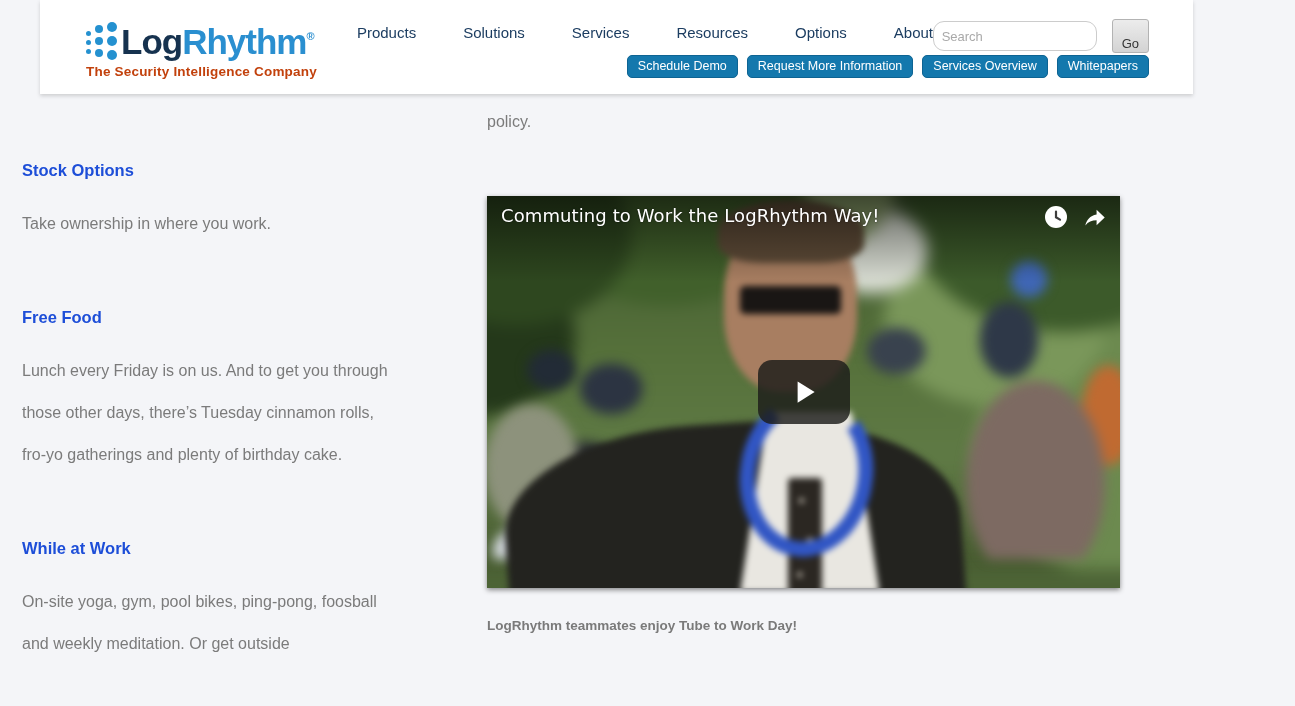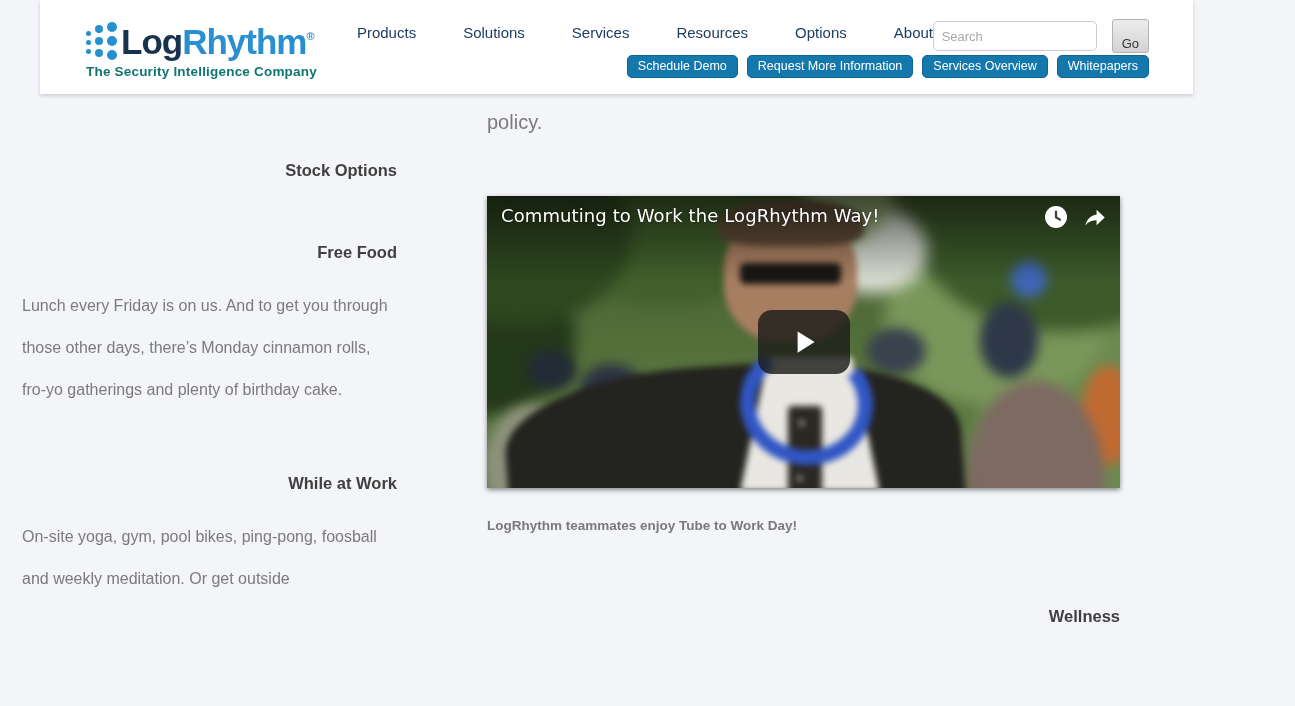--- a/index.html
+++ b/index.html
@@ -28,33 +28,33 @@
   .d4 { width:8px;  height:8px;  left:9px; top:3px; }
   .d5 { width:8px;  height:8px;  left:9px; top:15px;}
   .d6 { width:8px;  height:8px;  left:9px; top:27px;}
   .d7 { width:10px; height:10px; left:21px; top:0;  }
   .d8 { width:10px; height:10px; left:21px; top:14px;}
   .d9 { width:10px; height:10px; left:21px; top:28px;}
   .logo-text { font-size:35px; font-weight:bold; letter-spacing:-1px; line-height:40px; margin-left:3px; }
   .logo-dark  { color:#16324f; }
   .logo-light { color:#2a8fd0; }
   .logo-reg { font-size:11px; color:#2a8fd0; vertical-align:14px; font-weight:bold; }
-  .logo-tagline { font-size:13.5px; font-weight:bold; color:#0f766e; margin-top:2px; letter-spacing:.2px;text-align:center; }
+  .logo-tagline { font-size:13.5px; font-weight:bold; color:#c2410c; margin-top:2px; letter-spacing:.2px;text-align:center; }
 
   .top-nav {
     position:absolute; top:24px; right:260px;
     display:flex; gap:47px; align-items:center;
   }
   .top-nav span {
     font-size:15px; color:#1c3d61; font-weight:500; cursor:pointer; white-space:nowrap;
   }
 
   .search-wrap { position:absolute; top:19px; right:44px; display:flex; align-items:center; }
   .search-input {
-    width:164px; height:26px; border:1px solid #cccccc; border-radius:5px;
+    width:164px; height:26px; border:1px solid #cccccc; border-radius:11px;
     padding:14px 8px; font-size:13px; color:#555; outline:none;
     font-family:"Liberation Sans", sans-serif;
   }
   .search-input::placeholder { color:#a9a9a9; }
   .go-btn {
     margin-left:15px; height:26px; padding:16px 9px;
     background:linear-gradient(#ececec,#d3d3d3);
     border:1px solid #b3b3b3; border-radius:3px;
     font-size:13px; color:#333; cursor:pointer;
     font-family:"Liberation Sans", sans-serif;
@@ -65,31 +65,31 @@
     background:#1478ad; border:1px solid #0e6493; border-radius:5px;
     color:#ffffff; font-size:12.5px; padding:3px 10px 4px; cursor:pointer;
     white-space:nowrap; font-family:"Liberation Sans", sans-serif;
   }
 
   
   .left-col  { position:absolute; left:22px;  top:94px; width:375px; }
   .right-col { position:absolute; left:487px; top:94px; width:633px; }
 
   .benefit h3, .section-heading {
-    font-size:16.5px; font-weight:bold; color:#404040; line-height:20px;text-align:right;
+    font-size:16.5px; font-weight:bold; color:#1d4ed8; line-height:20px;
   }
   .benefit h3 { margin-top:62px; }
   .benefit:first-child h3 { margin-top:66px; }
   .benefit p { margin-top:23px; font-size:16px; line-height:42px; color:#7b7b7b; }
 
-  .intro-tail { font-size:20px; line-height:42px; color:#7b7b7b; margin-top:7px; }
+  .intro-tail { font-size:16px; line-height:42px; color:#7b7b7b; margin-top:7px; }
 
   
   .video {
-    position:relative; margin-top:53px; width:633px; height:292px;
+    position:relative; margin-top:53px; width:633px; height:392px;
     background:#000; cursor:pointer;
     box-shadow:0 2px 5px rgba(0,0,0,.45);
   }
   .thumb { position:absolute; inset:0; overflow:hidden; background:#4d6436; }
   .t-trees {
     position:absolute; left:-25px; top:-25px; width:683px; height:398px;
     filter:blur(8px);
     background:
       radial-gradient(190px 150px at 8% 16%,  #2e471f 0 60%, transparent 61%),
       radial-gradient(230px 170px at 30% 8%,  #41602b 0 60%, transparent 61%),
@@ -213,24 +213,25 @@
     <button class="cta-btn">Schedule Demo</button>
     <button class="cta-btn">Request More Information</button>
     <button class="cta-btn">Services Overview</button>
     <button class="cta-btn">Whitepapers</button>
   </div>
 </div>
 
 <div class="left-col">
   <div class="benefit">
     <h3>Stock Options</h3>
+    <p>Take ownership in where you work.</p>
   </div>
   <div class="benefit">
     <h3>Free Food</h3>
-    <p>Lunch every Friday is on us. And to get you through those other days, there’s Monday cinnamon rolls, fro-yo gatherings and plenty of birthday cake.</p>
+    <p>Lunch every Friday is on us. And to get you through those other days, there’s Tuesday cinnamon rolls, fro-yo gatherings and plenty of birthday cake.</p>
   </div>
   <div class="benefit">
     <h3>While at Work</h3>
     <p>On-site yoga, gym, pool bikes, ping-pong, foosball and weekly meditation. Or get outside</p>
   </div>
 </div>
 
 <div class="right-col">
   <p class="intro-tail">policy.</p>
 

